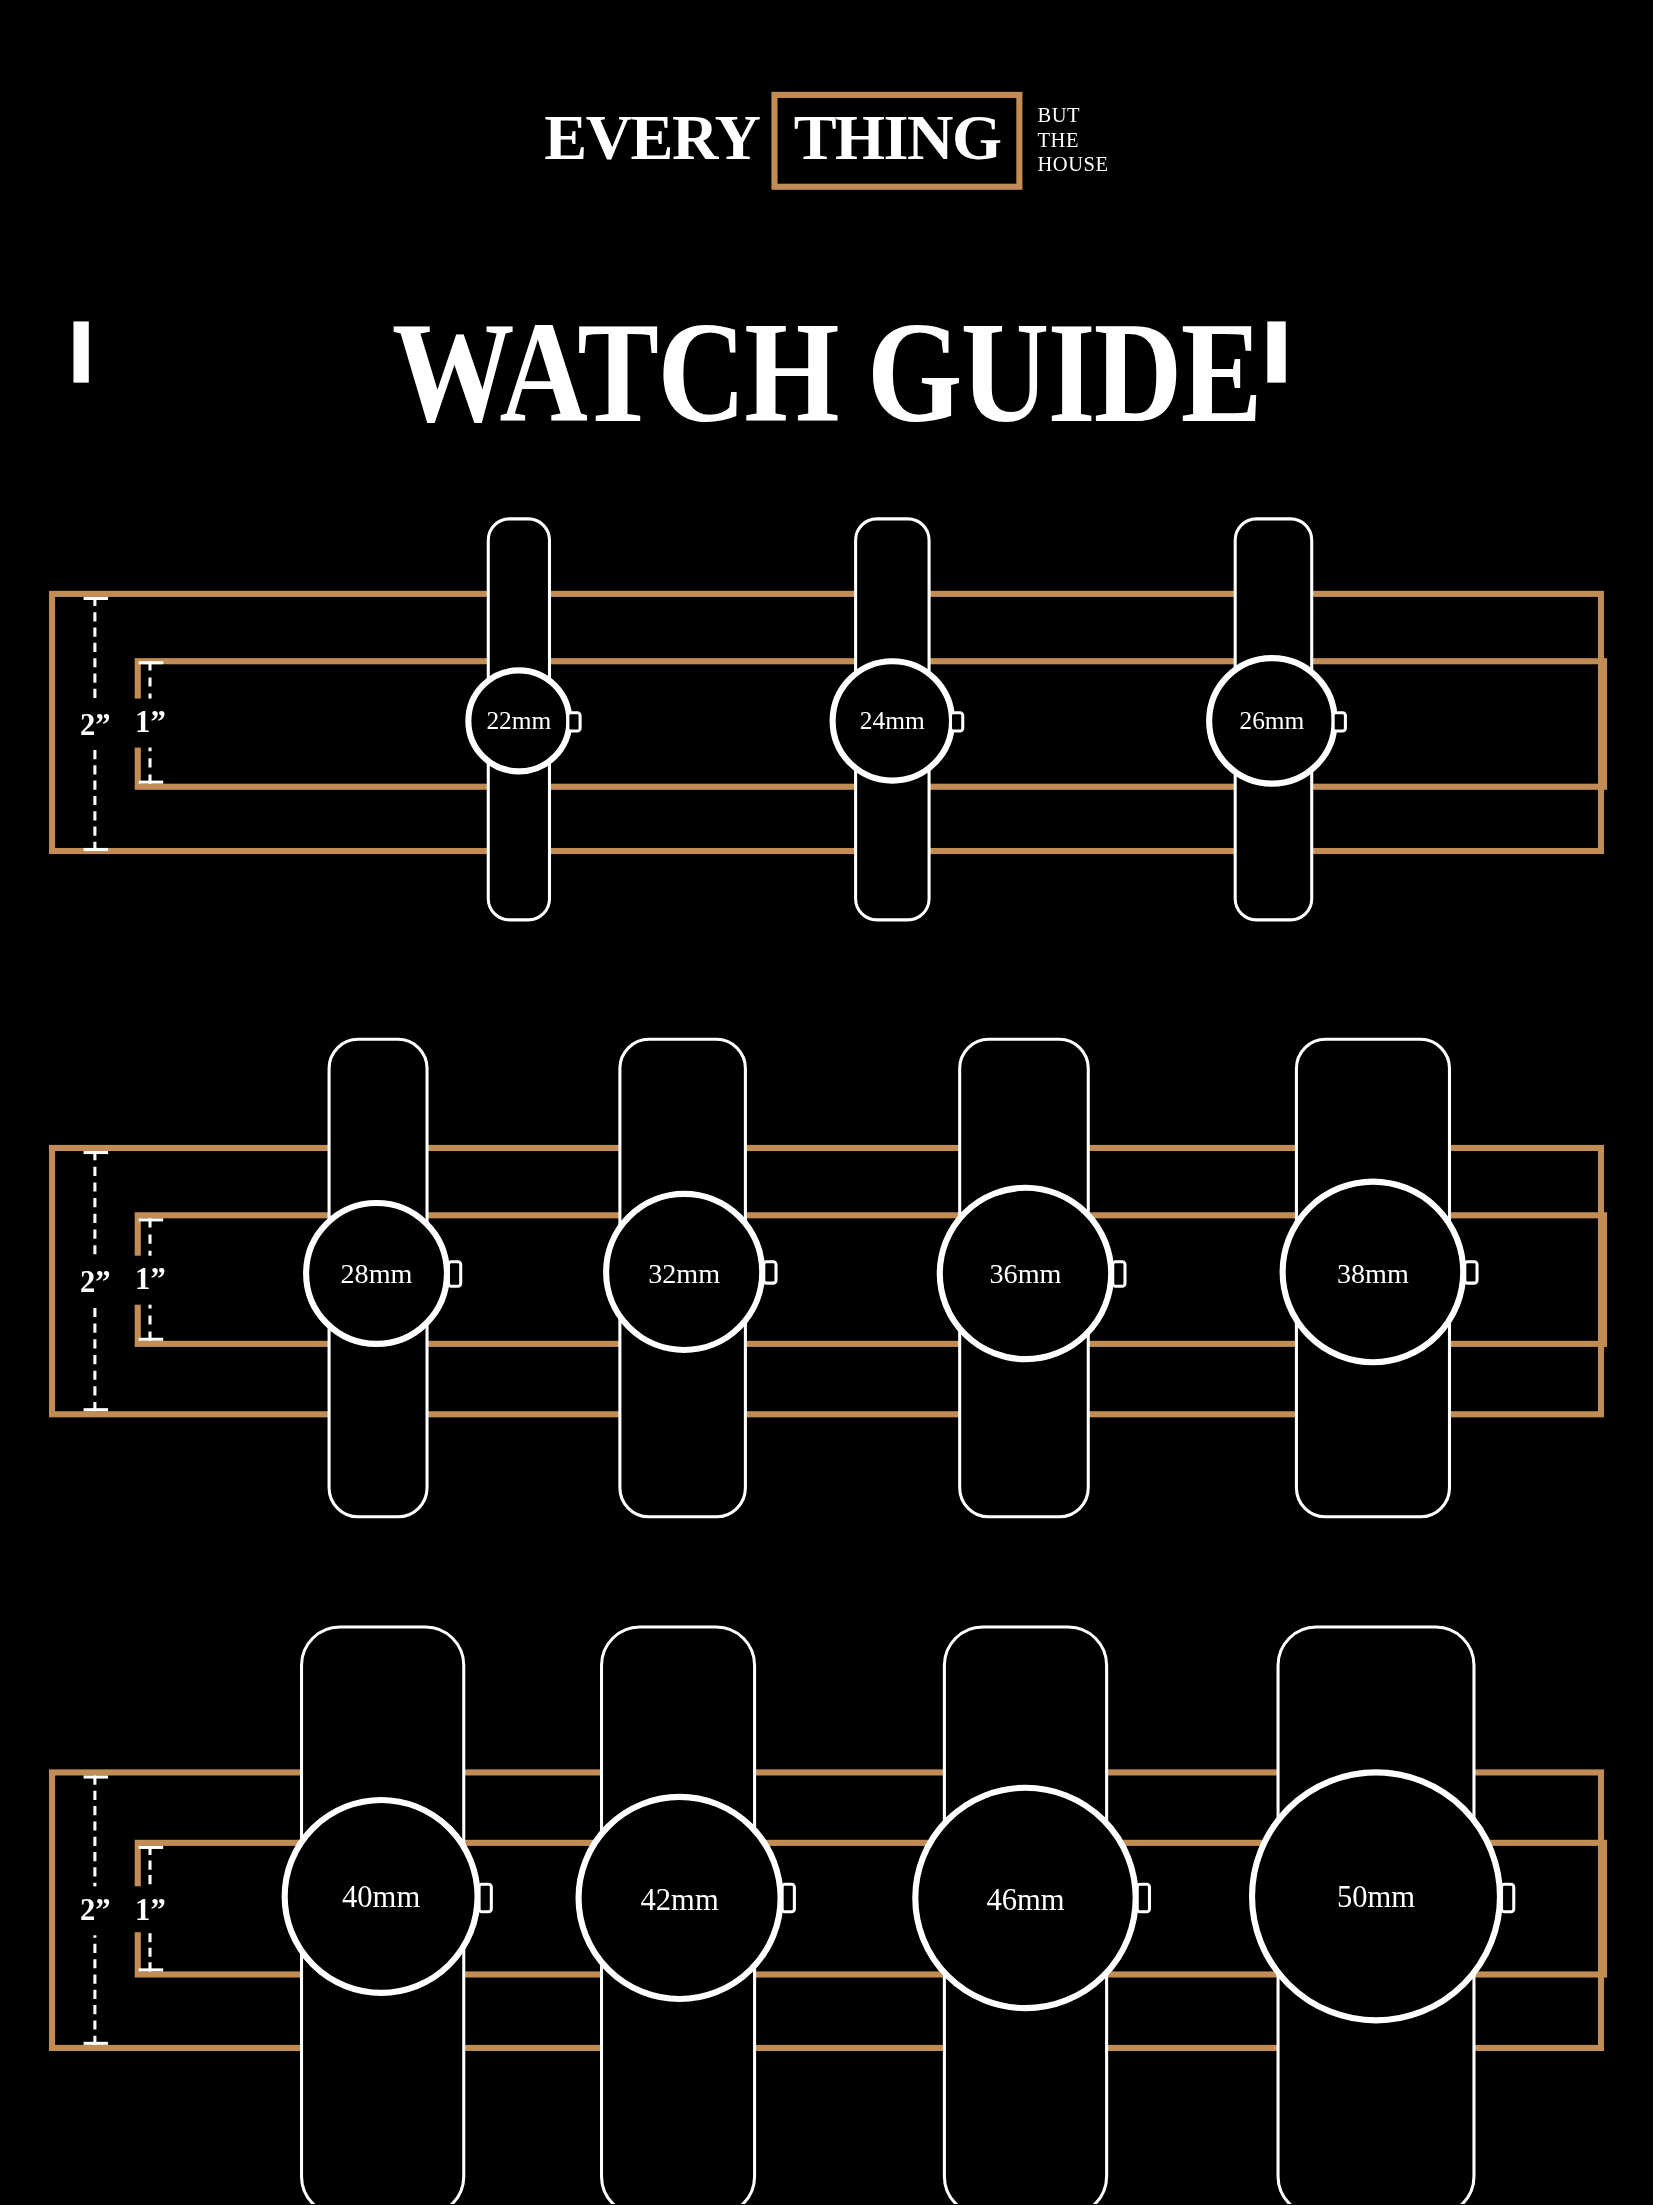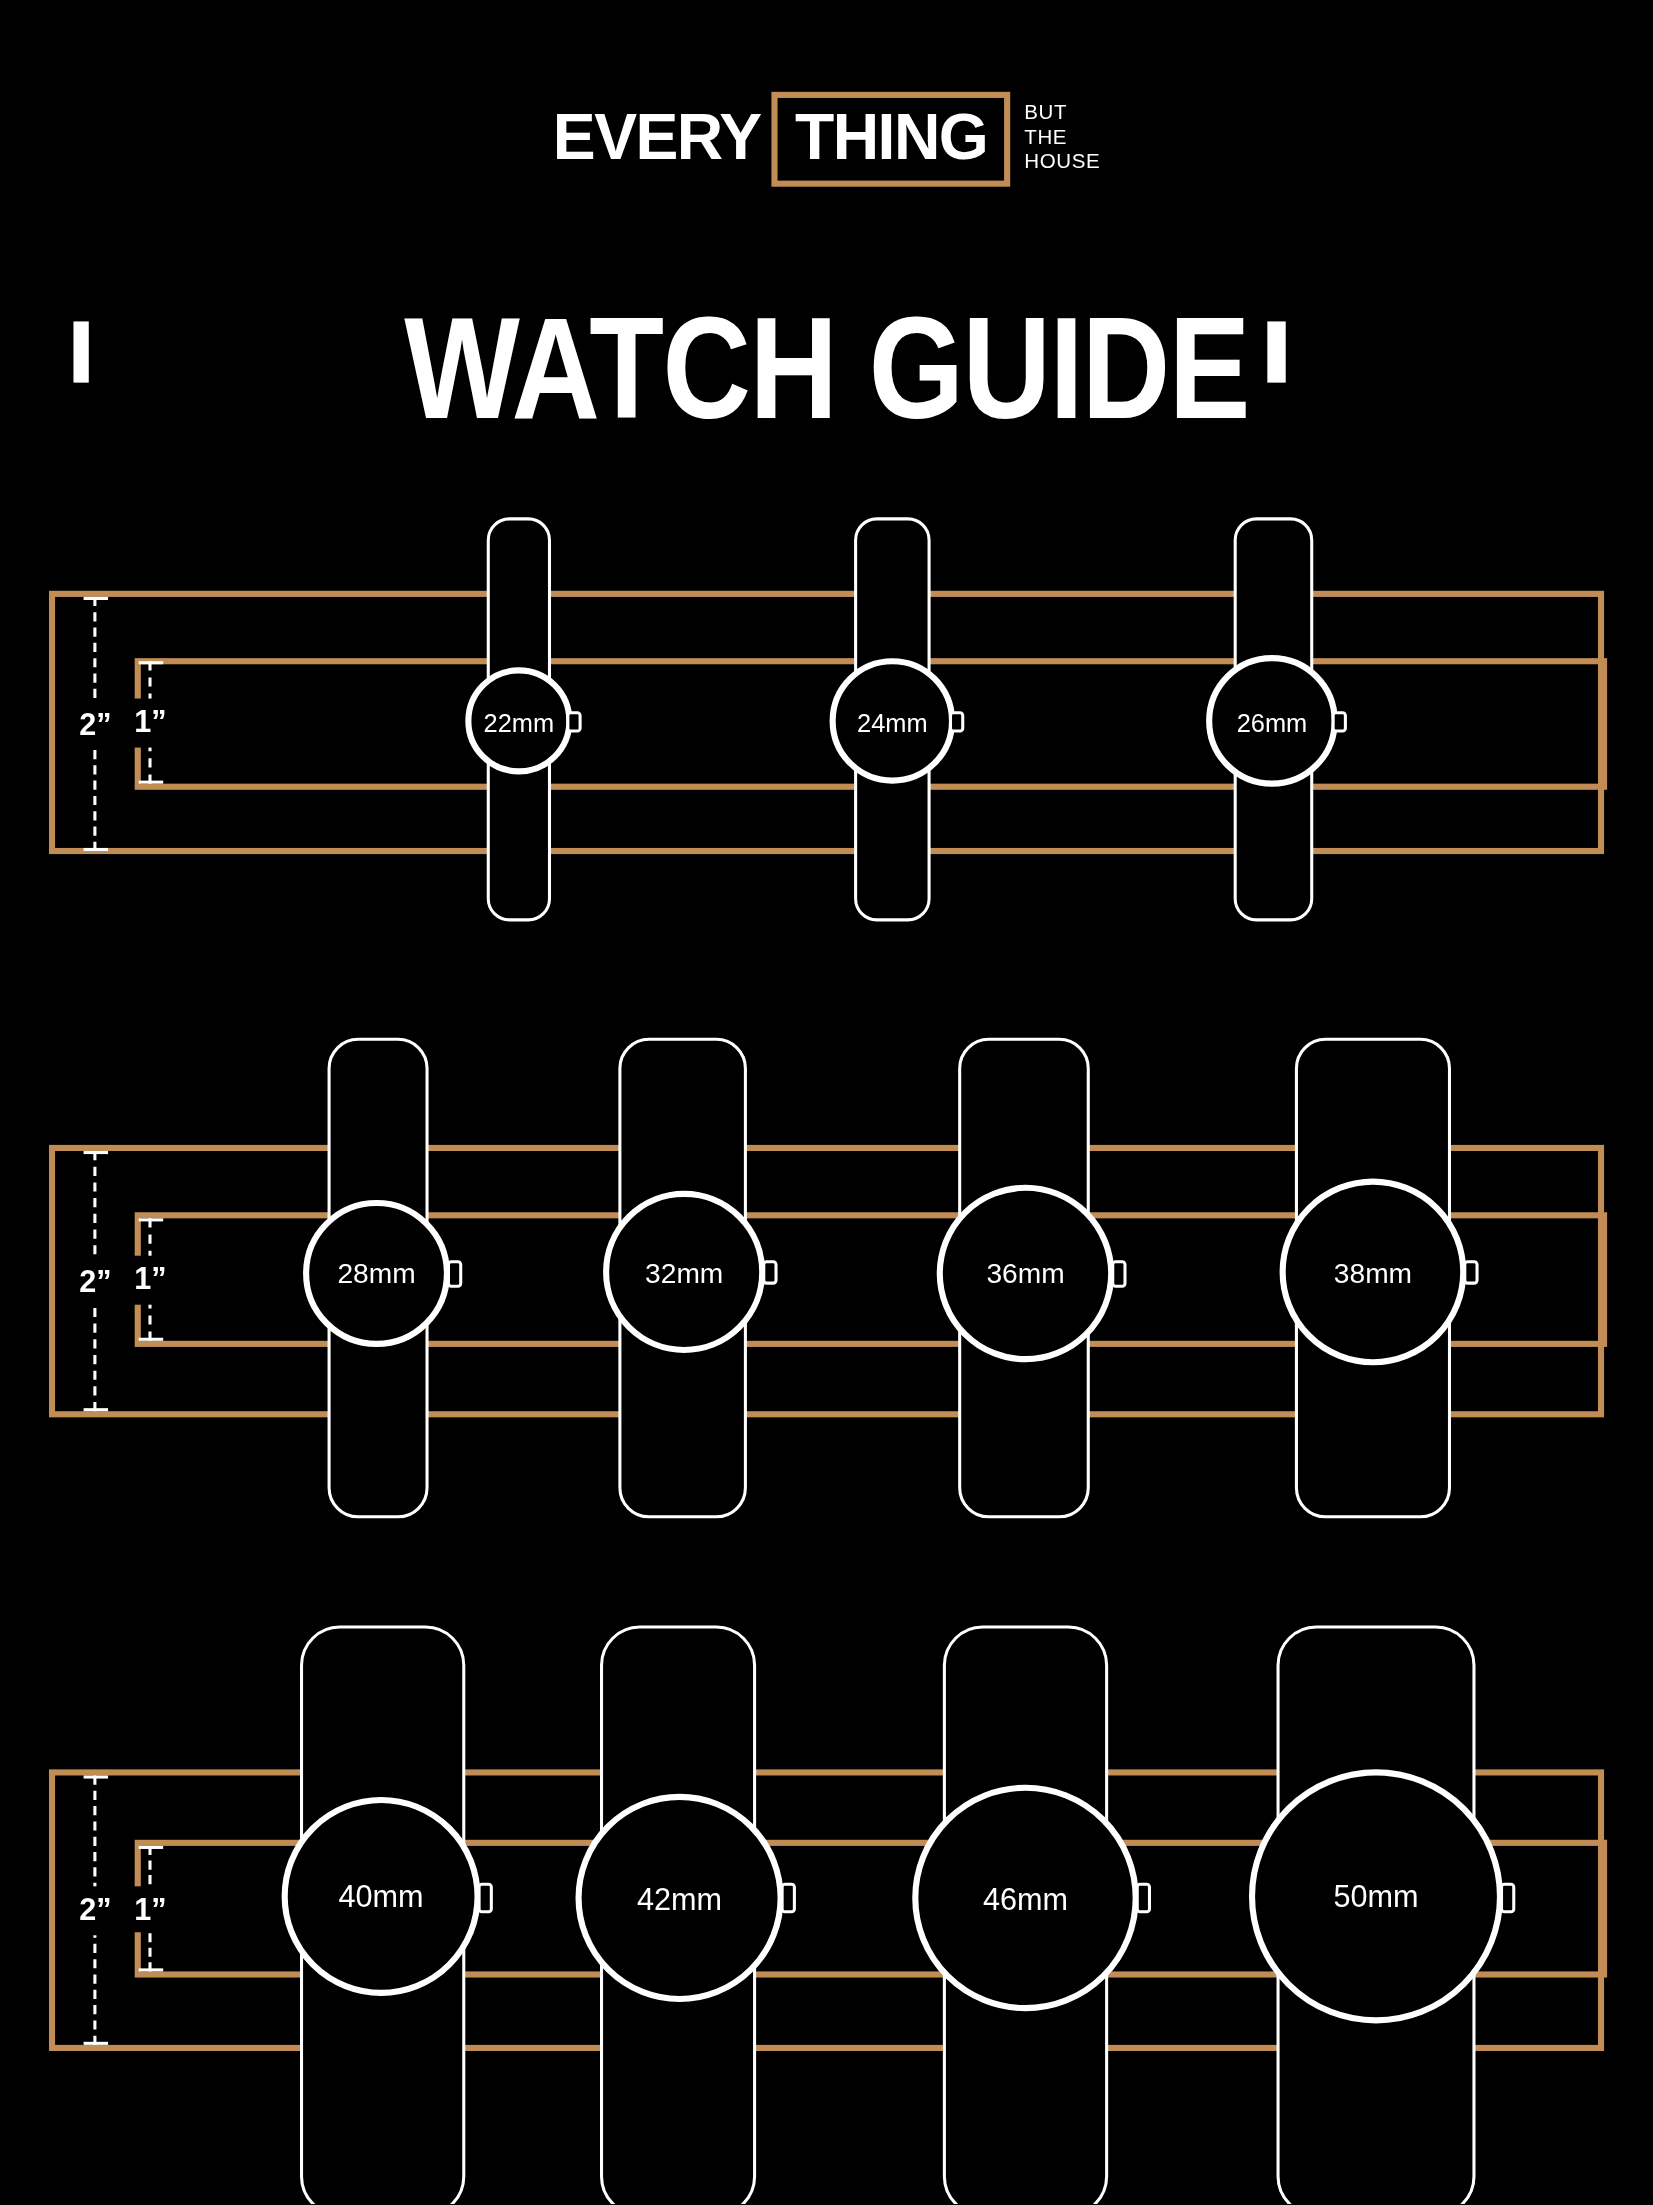--- a/index.html
+++ b/index.html
@@ -2,20 +2,21 @@
 <html style="font-size:7.4px"><head>
 <meta charset="utf-8">
 <style>
   * { box-sizing: border-box; margin: 0; padding: 0; }
   html, body { background: #000; }
   body { font-family: "Liberation Sans", sans-serif; }
 
   .viewport {
     width: 1654px; height: 2205px; overflow: hidden; background: #000;
     position: relative;
+    font-family: Liberation Serif, serif;
   }
   .canvas {
     width: 540px; height: 720px; position: relative; background: #000;
     transform: scale(3.0612); transform-origin: 0 0; overflow: hidden;
     color: #fff;
   }
 
   
   .logo-row {
     position: absolute; top: 30px; left: 0; width: 100%;

